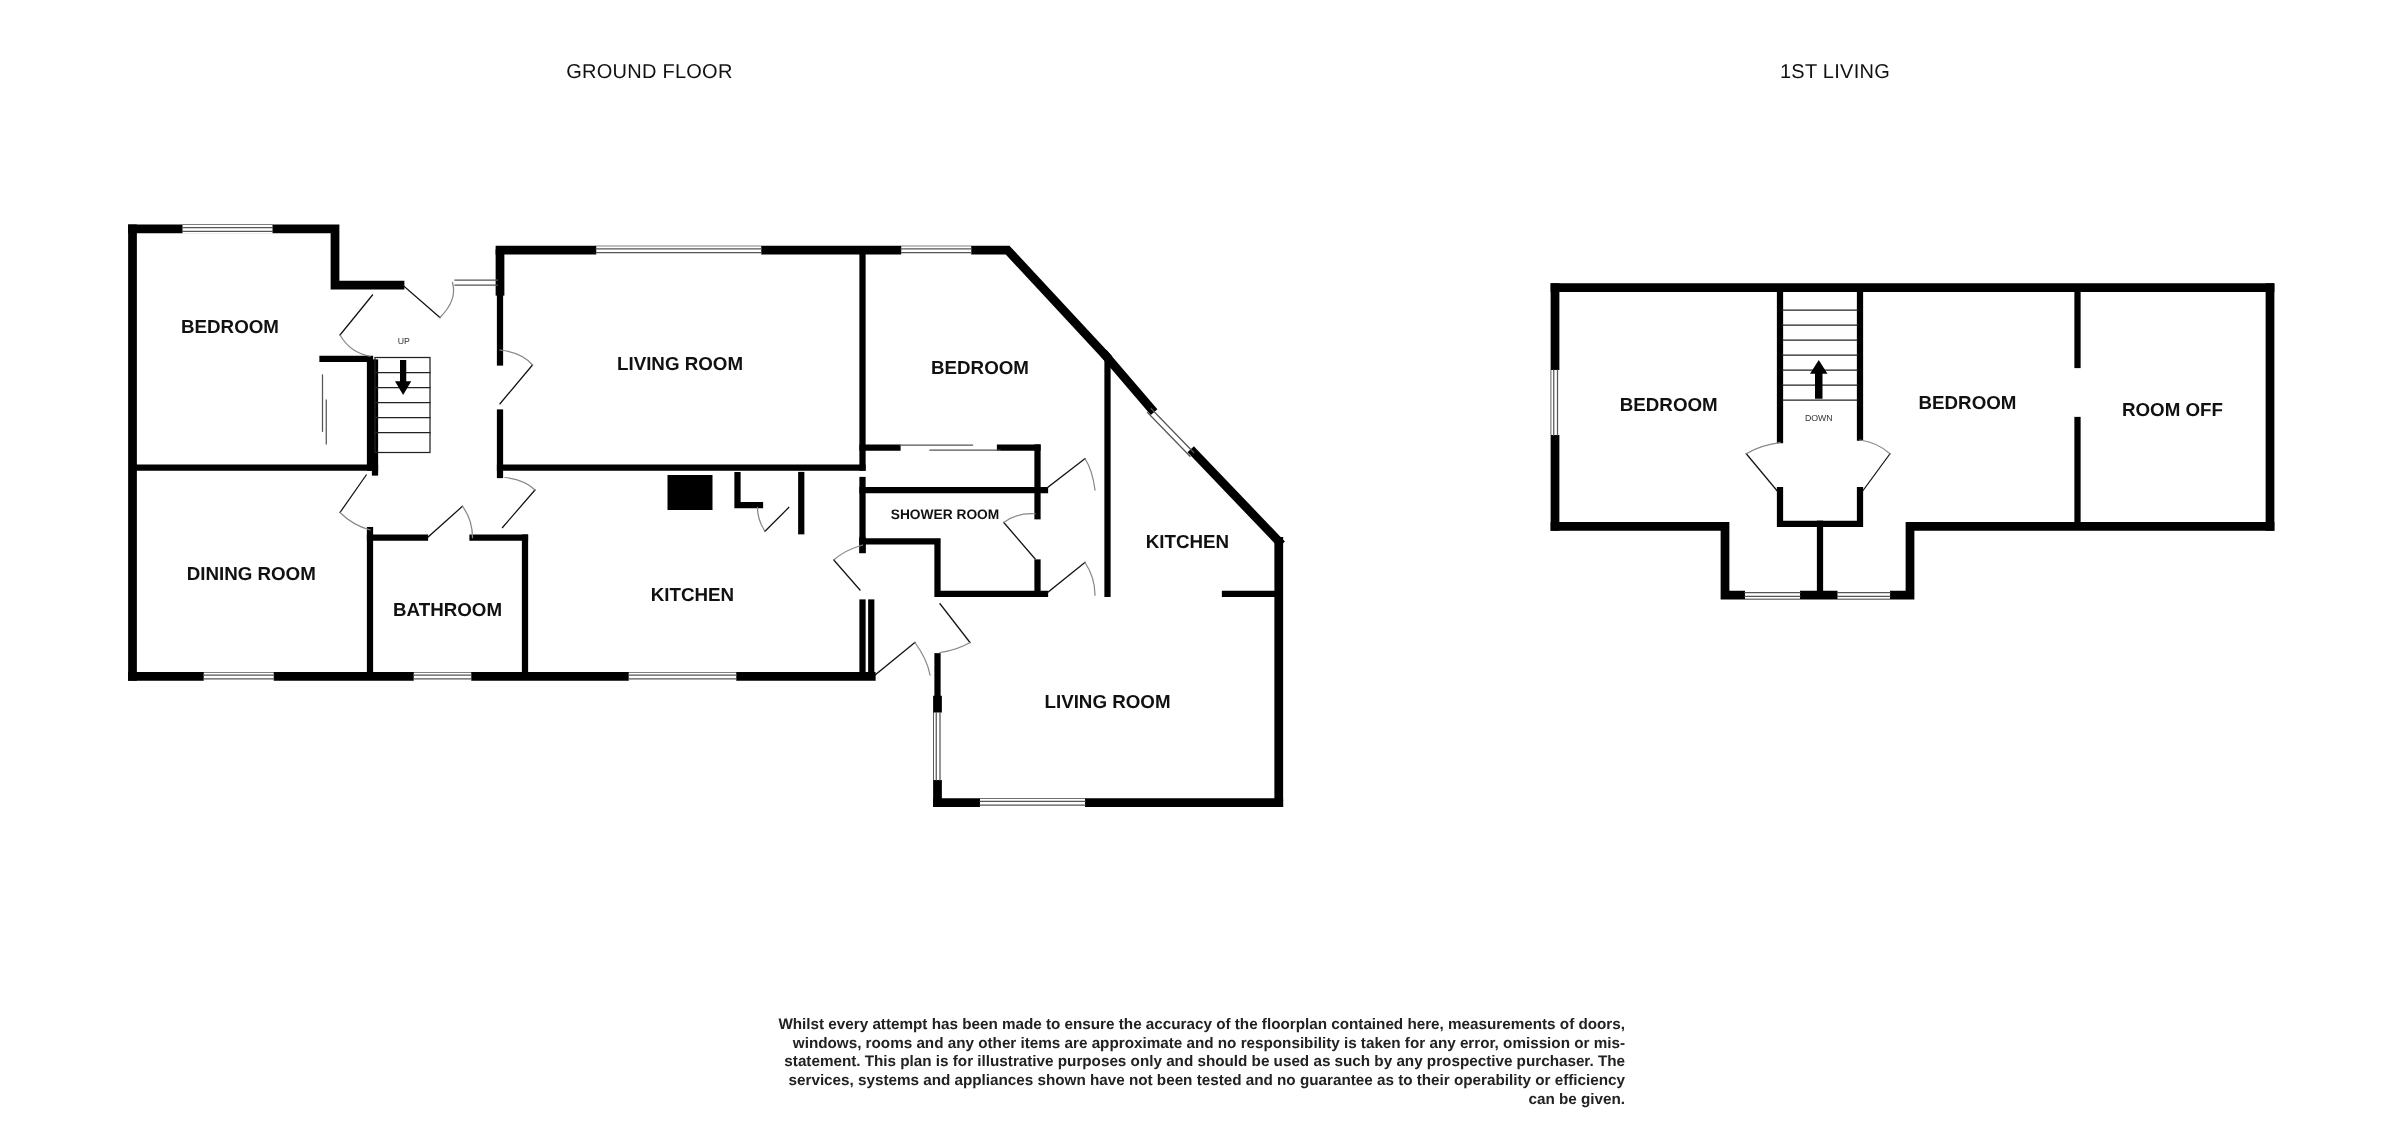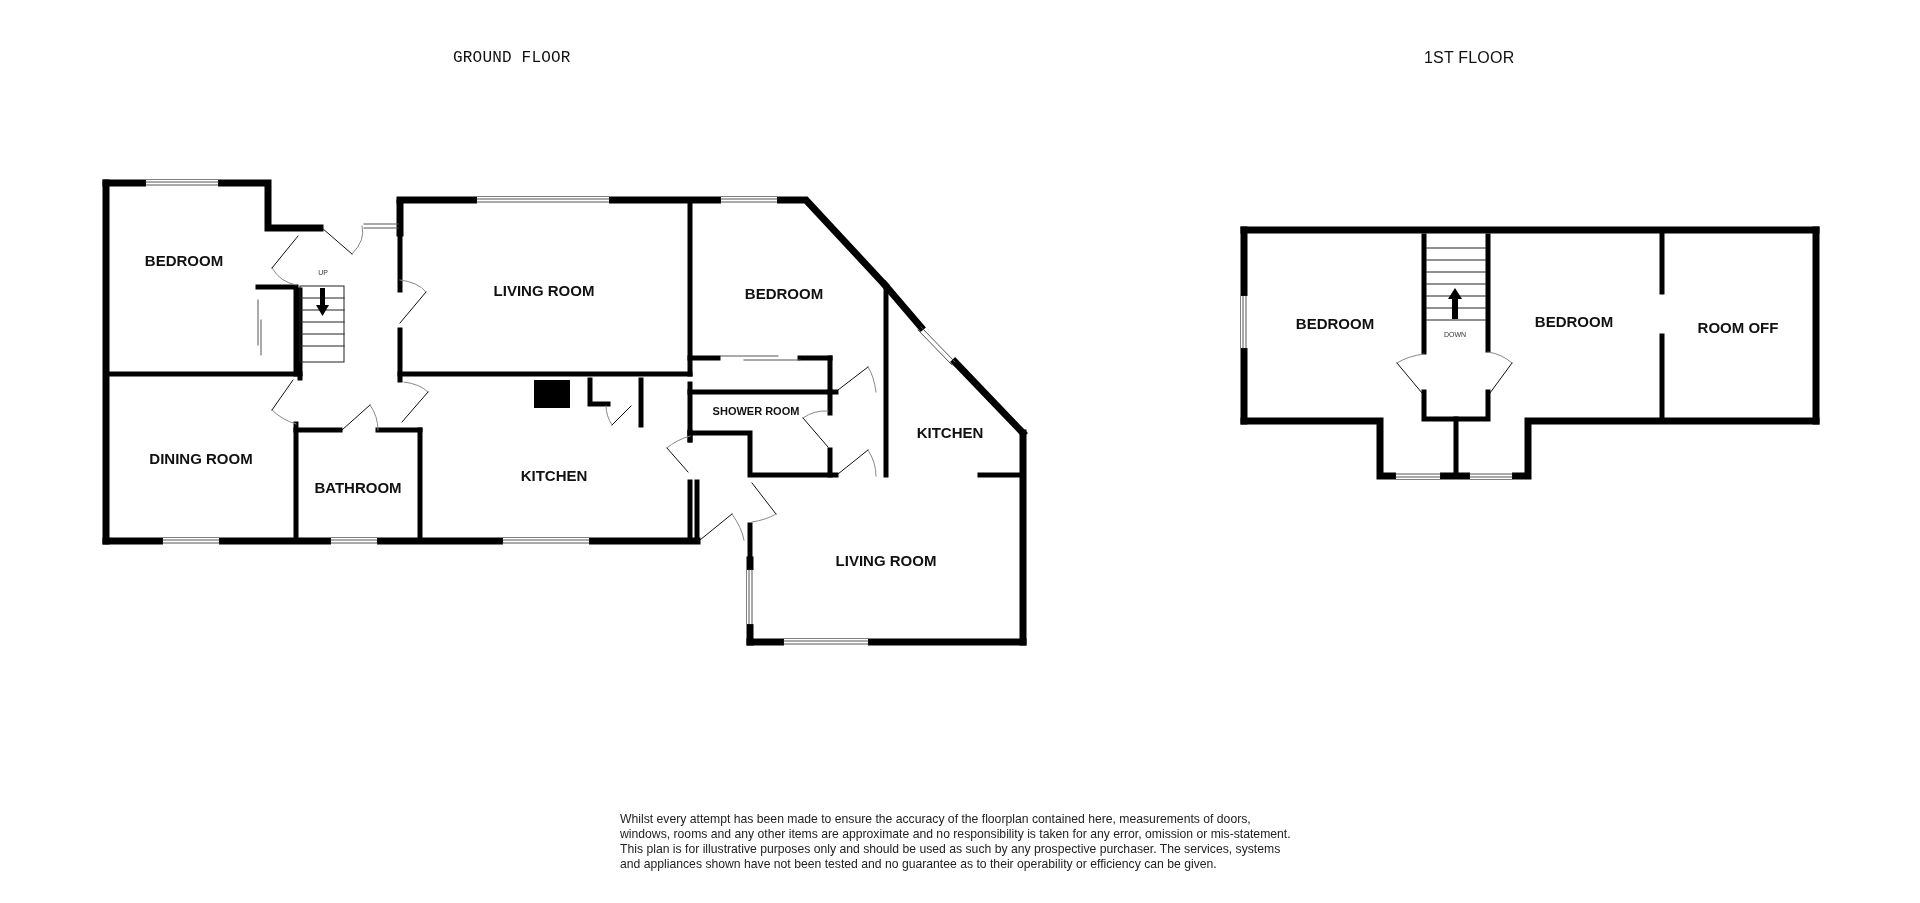--- a/index.html
+++ b/index.html
@@ -1,27 +1,27 @@
 <!DOCTYPE html>
 <html><head>
 <meta charset="utf-8">
 <style>
   html, body { margin:0; padding:0; background:#ffffff; }
   body { width:1920px; height:903px; position:relative; overflow:hidden; font-family:"Liberation Sans", sans-serif; color:#111; }
   .floor-title { position:absolute; font-size:16px; letter-spacing:0.2px; color:#111; }
   svg.plan { position:absolute; left:0; top:0; }
   .room-label { font-family:"Liberation Sans", sans-serif; font-weight:bold; fill:#111; }
-  .disclaimer { position:absolute; left:620px; top:812px; width:680px; text-align:left; font-size:12.2px; line-height:15px; color:#222; }
+  .disclaimer { position:absolute; left:620px; top:812px; width:680px; text-align:right; font-size:12.2px; line-height:15px; color:#222;font-weight:bold; }
   .disclaimer p { margin:0; }
 </style>
 </head>
 <body>
 
-<div class="floor-title" style="left:453px; top:49px;font-family:Liberation Mono, monospace;">GROUND FLOOR</div>
-<div class="floor-title" style="left:1424px; top:49px;">1ST FLOOR</div>
+<div class="floor-title" style="left:453px; top:49px;">GROUND FLOOR</div>
+<div class="floor-title" style="left:1424px; top:49px;">1ST LIVING</div>
 
 <svg class="plan" width="1920" height="903" viewBox="0 0 1920 903">
 
   <g stroke="#000" fill="none" stroke-linecap="square">
 
     <g stroke-width="7">
 
       <polyline points="106,183 268,183 268,228 320,228"></polyline>
       <line x1="106" y1="183" x2="106" y2="541"></line>
 

